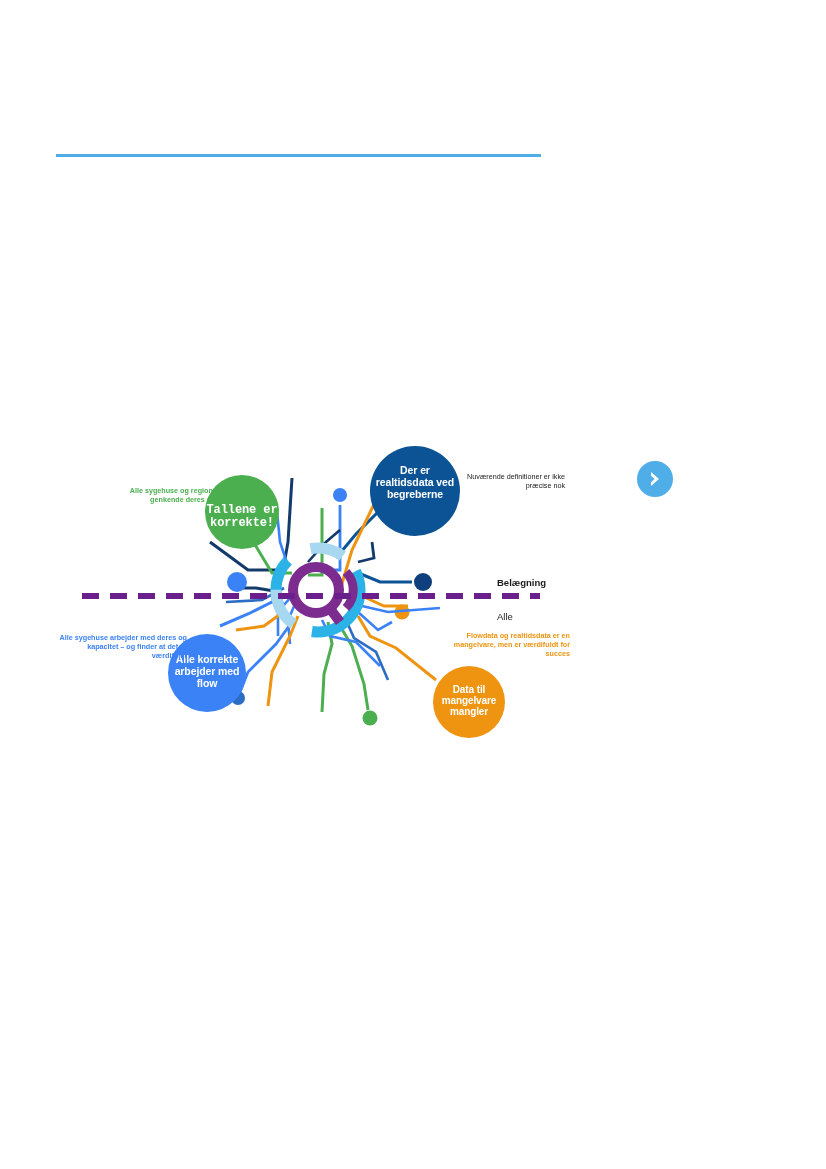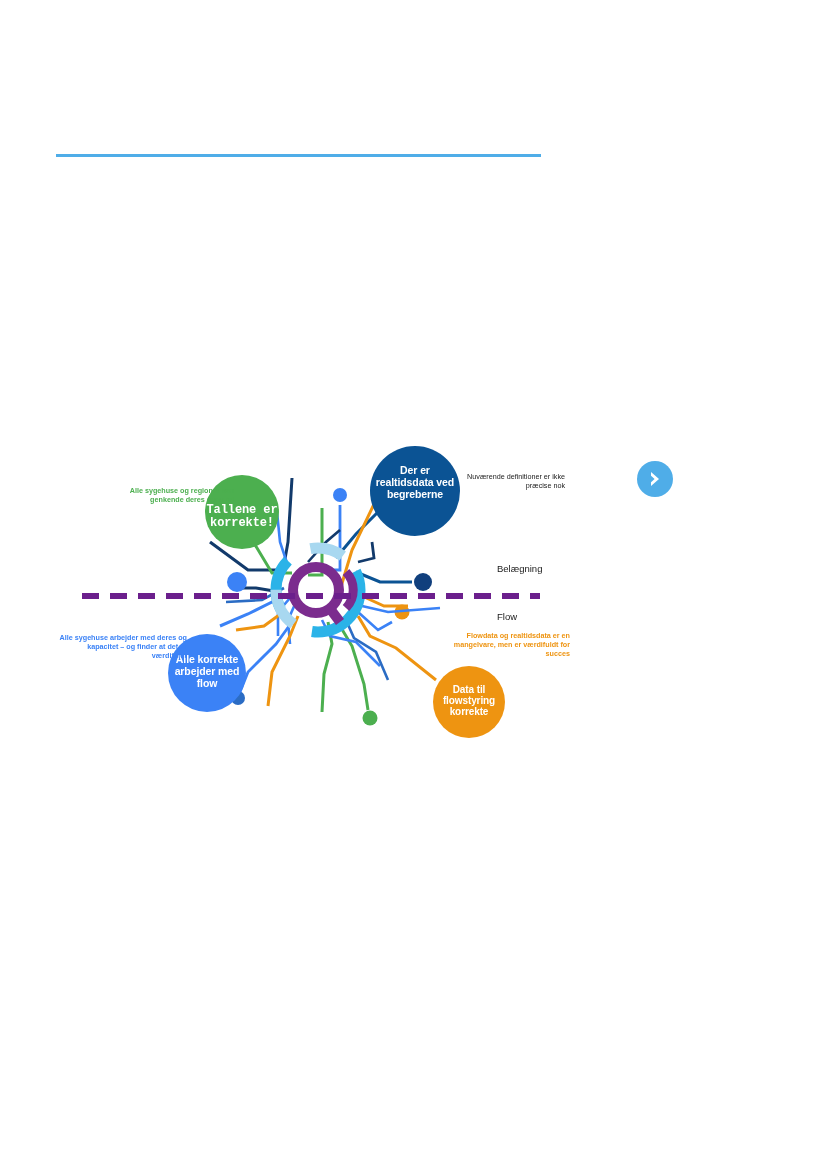--- a/index.html
+++ b/index.html
@@ -169,34 +169,34 @@
       <circle cx="167" cy="243" r="39" fill="#3B82F6"></circle>
       <circle cx="429" cy="272" r="36" fill="#EE9411"></circle>
     </svg>
 
     <div class="bubble-label" style="left:162px; top:74px; width:80px; font-size:12px;font-family:Liberation Mono, monospace;">Tallene er korrekte!</div>
 
     <div class="bubble-label" style="left:332px; top:35px; width:86px; font-size:10.5px;">Der er realtidsdata ved begreberne</div>
 
     <div class="bubble-label" style="left:127px; top:224px; width:80px; font-size:10.5px;">Alle korrekte arbejder med flow</div>
 
-    <div class="bubble-label" style="left:394px; top:254px; width:70px; font-size:10px;">Data til flowstyring korrekte</div>
+    <div class="bubble-label" style="left:394px; top:254px; width:70px; font-size:10px;">Data til mangelvare mangler</div>
   </div>
 
   <div class="note" style="left:88px; top:487px; width:110px; color:#4CAF4F;margin-left:36px;">Alle sygehuse og regioner kan genkende deres egne tal</div>
 
   <div class="note" style="left:455px; top:473px; width:110px; color:#1a1a1a; font-weight:normal;">Nuværende definitioner er ikke præcise nok</div>
 
   <div class="note" style="left:55px; top:634px; width:132px; color:#3B82F6;">Alle sygehuse arbejder med deres og kapacitet – og finder at det er værdifuldt</div>
 
   <div class="note" style="left:450px; top:632px; width:120px; color:#EE9411;">Flowdata og realtidsdata er en mangelvare, men er værdifuldt for succes</div>
 
-  <div class="axis-label" style="left:497px; top:563px;">Belægning</div>
-
-  <div class="axis-label" style="left:497px; top:611px;">Flow</div>
+  <div class="axis-label" style="left:497px; top:577px;font-weight:bold;">Belægning</div>
+
+  <div class="axis-label" style="left:497px; top:611px;">Alle</div>
 
   <div class="arrow-btn">
     <svg width="20" height="20" viewBox="0 0 20 20">
       <path d="M6,3 L14,10 L6,17 L6,13.2 L9.6,10 L6,6.8 Z" fill="#ffffff"></path>
     </svg>
   </div>
 
 </div>
 
 </body></html>

